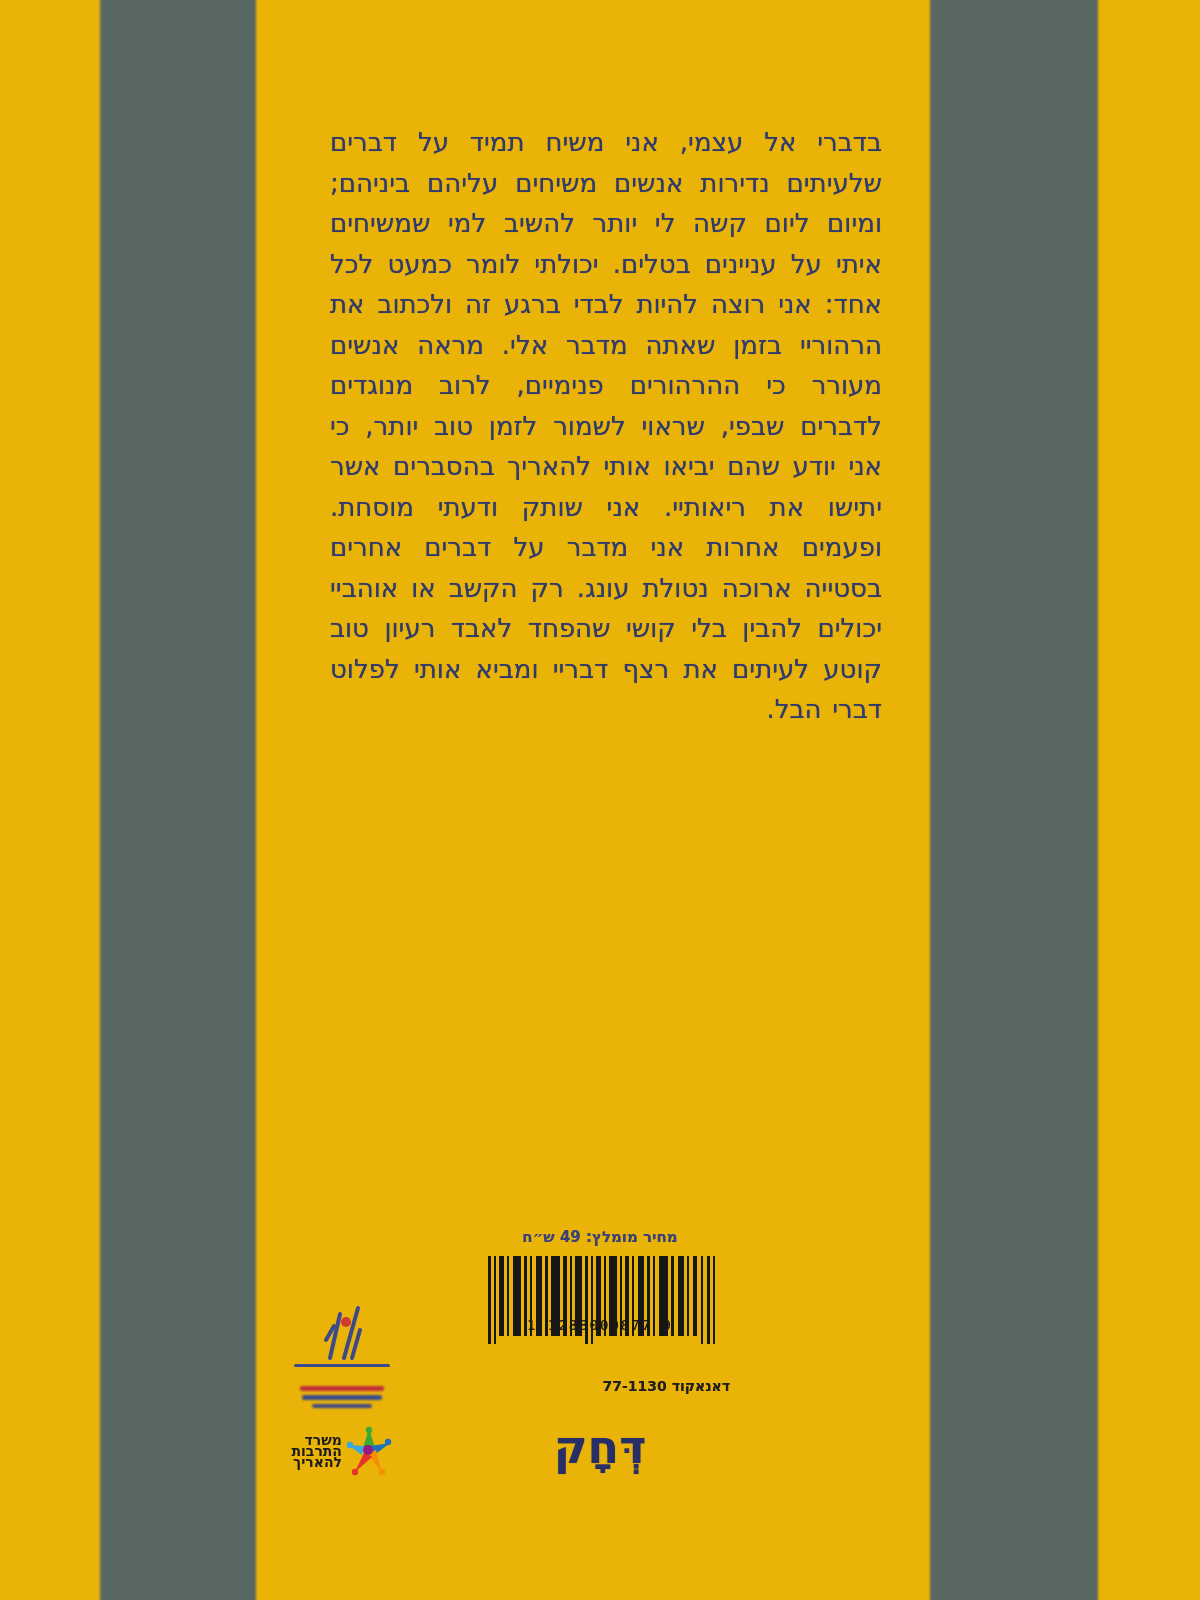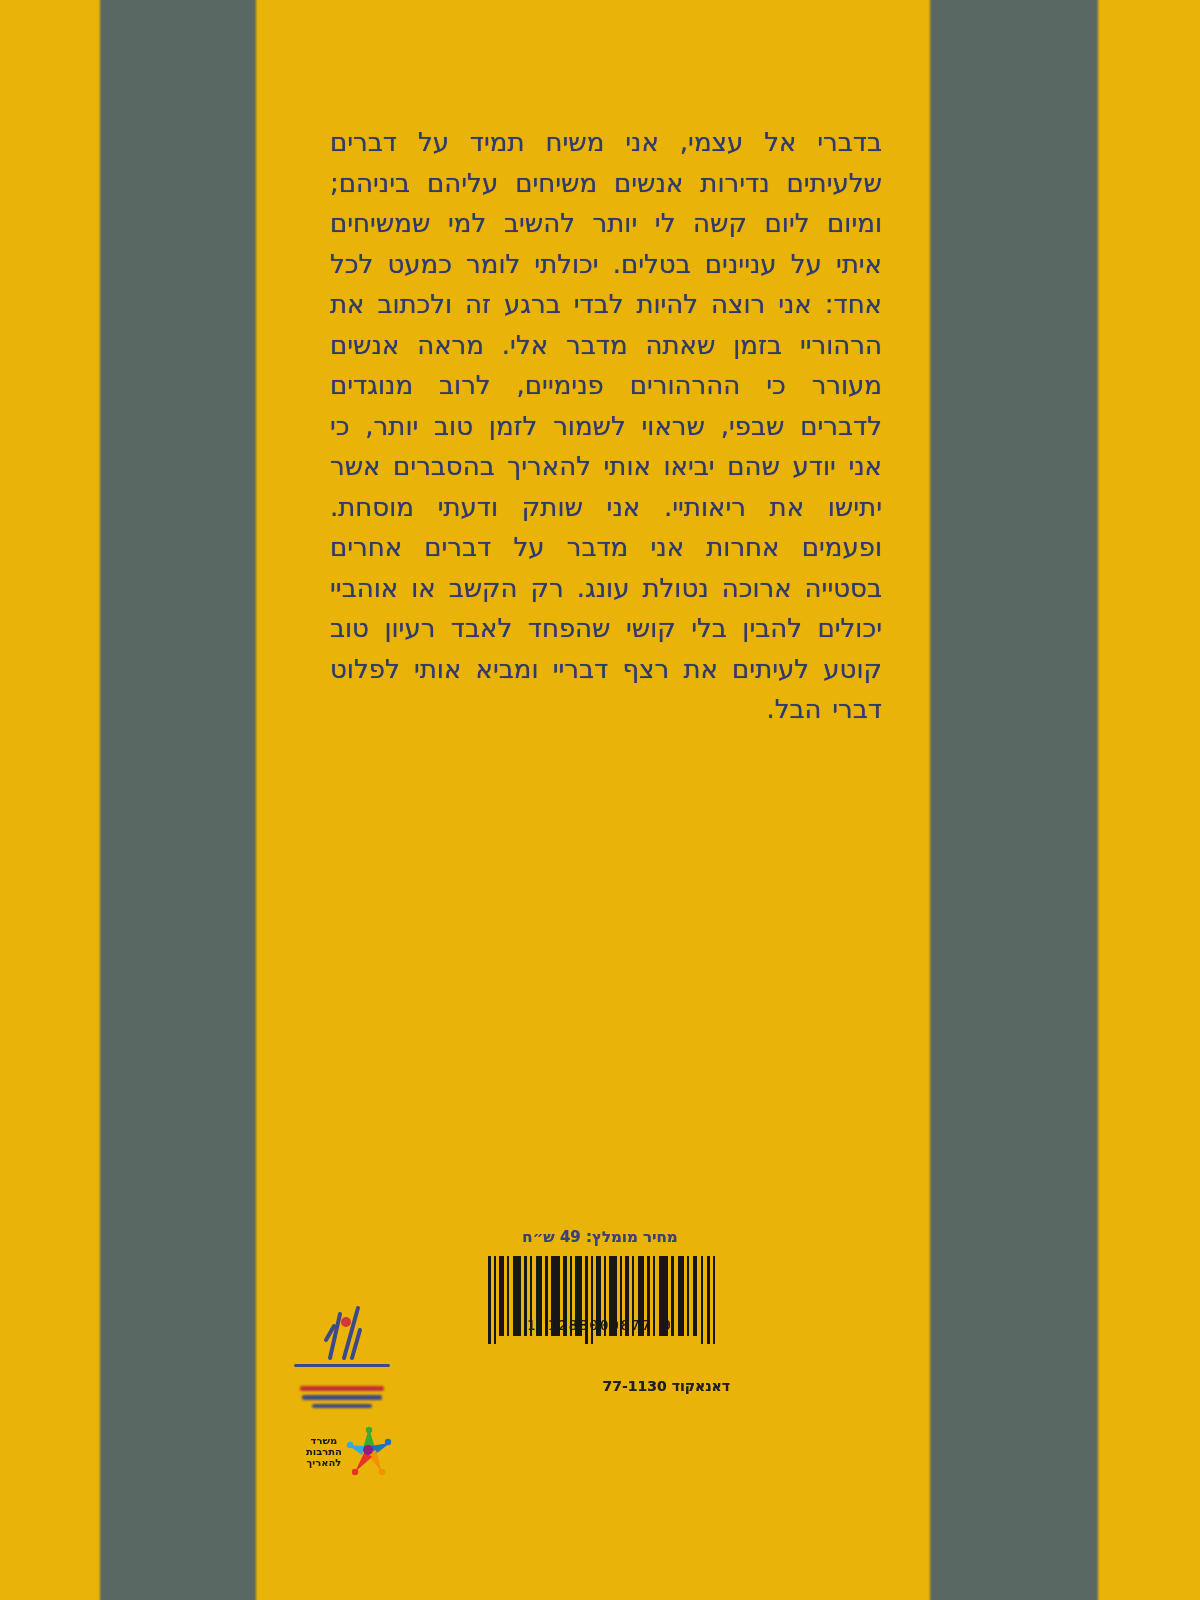--- a/index.html
+++ b/index.html
@@ -66,22 +66,22 @@
   .cap{position:absolute;border-radius:2px;filter:blur(.8px);}
   .cap-red2{left:300px;top:1386px;width:84px;height:5px;background:#c03038;}
   .cap-navy1{left:302px;top:1395px;width:80px;height:5px;background:#3c4a8c;}
   .cap-navy2{left:312px;top:1404px;width:60px;height:4px;background:#3c4a8c;}
 
   .ministry{
     position:absolute;left:288px;top:1418px;width:104px;height:66px;
     display:flex;align-items:center;justify-content:flex-end;gap:4px;
   }
   .ministry-text{
-    direction:rtl;text-align:center;
-    font-size:10px;line-height:11px;font-weight:bold;color:#1b1b1b;
+    direction:rtl;text-align:right;
+    font-size:14px;line-height:11px;font-weight:bold;color:#1b1b1b;
     filter:blur(.3px);
   }
   .ministry-star{flex:0 0 auto;}
 
   
   .publisher{
     position:absolute;left:470px;top:1420px;width:260px;
     direction:rtl;text-align:center;
     color:#282e68;
     font-size:46px;font-weight:bold;
@@ -173,14 +173,15 @@
       <polygon points="36,48 21,28 30,25" fill="#f39200"></polygon>
       <circle cx="36" cy="47" r="3.2" fill="#f39200"></circle>
       <polygon points="9,47 19,26 26,32" fill="#e6332a"></polygon>
       <circle cx="9" cy="47" r="3.2" fill="#e6332a"></circle>
       <polygon points="2,20 18,21 16,30" fill="#36a9e1"></polygon>
       <circle cx="4" cy="20" r="3.2" fill="#36a9e1"></circle>
       <circle cx="22" cy="25" r="5" fill="#951b81"></circle>
     </svg>
   </div>
 
+  <div class="publisher">דְּחָק</div>
 
 </div>
 
 </body></html>

